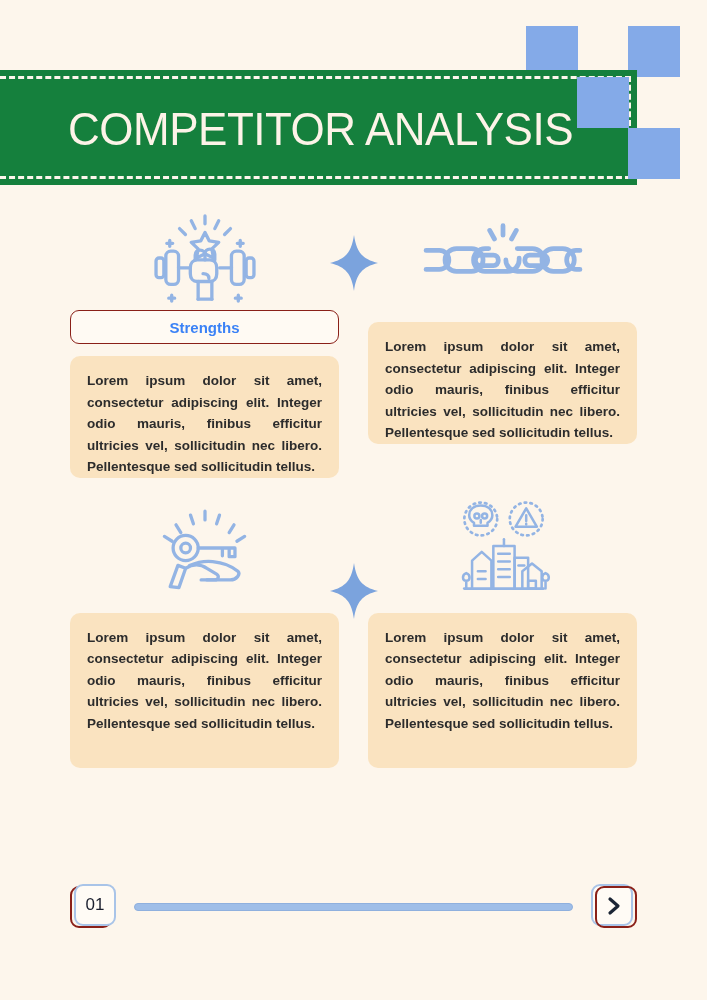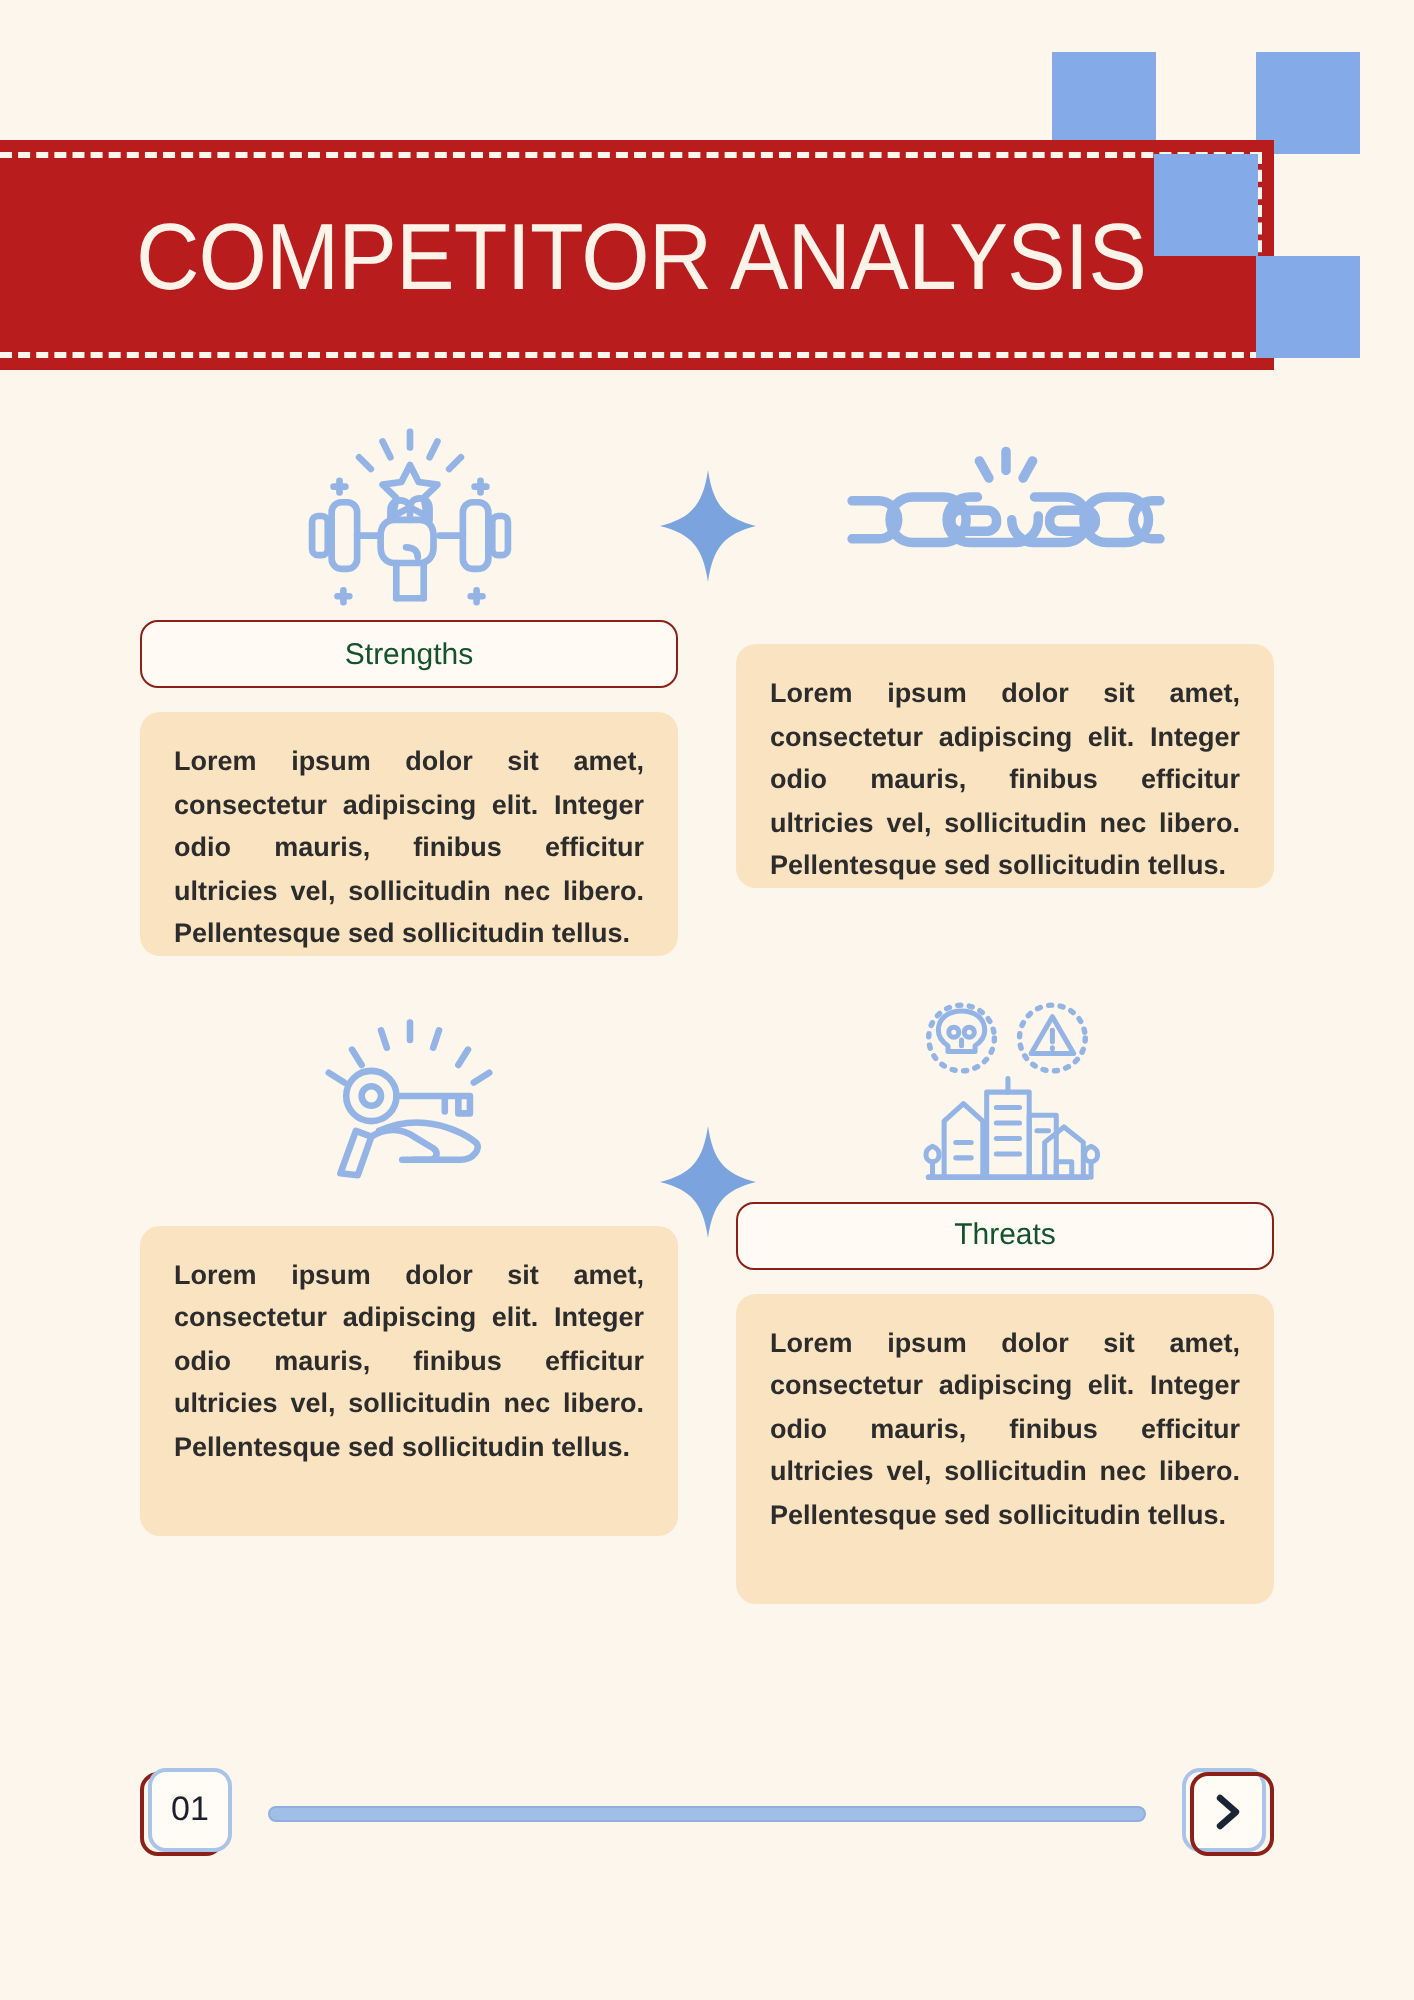--- a/index.html
+++ b/index.html
@@ -25,21 +25,21 @@
   .sq-3 { left: 577px; top: 77px;  width: 52px; height: 51px; z-index: 5; }
   .sq-4 { left: 628px; top: 128px; width: 52px; height: 51px; z-index: 5; }
 
   
   .header-banner {
     position: absolute;
     left: 0;
     top: 70px;
     width: 637px;
     height: 115px;
-    background: #b91c1c;
+    background: #15803d;
     z-index: 3;
   }
   .header-dash-top,
   .header-dash-bottom {
     position: absolute;
     left: 0;
     right: 6px;
     height: 0;
     border-top: 3px dashed #FDF6EC;
   }
@@ -94,22 +94,22 @@
     box-sizing: border-box;
     width: 100%;
     height: 34px;
     border: 1.5px solid #8A2018;
     border-radius: 9px;
     background: #FFFAF3;
     display: flex;
     align-items: center;
     justify-content: center;
     font-size: 15px;
-    font-weight: 400;
-    color: #14532d;
+    font-weight: 700;
+    color: #3b82f6;
   }
   .swot-body {
     box-sizing: border-box;
     margin-top: 12px;
     width: 100%;
     background: #FAE3C0;
     border-radius: 10px;
     padding: 14px 17px 0 17px;
     font-size: 13.5px;
     line-height: 21.5px;
@@ -327,21 +327,20 @@
         <path d="M72 92 V60 h14 v32"></path>
         <path d="M76 68 h6"></path>
 
         <path d="M80 92 V74 l10-8 10 8 v18"></path>
         <path d="M86 84 h8 v8 h-8 Z"></path>
 
         <path d="M22 92 v-8 M22 84 c-4 0-5-6 0-8 5 2 4 8 0 8Z"></path>
         <path d="M104 92 v-8 M104 84 c-4 0-5-6 0-8 5 2 4 8 0 8Z"></path>
       </svg>
     </div>
-    <div class="swot-pill">Threats</div>
     <div class="swot-body tall">Lorem ipsum dolor sit amet, consectetur adipiscing elit. Integer odio mauris, finibus efficitur ultricies vel, sollicitudin nec libero. Pellentesque sed sollicitudin tellus.</div>
   </div>
 </div>
 
 <div class="footer">
   <div class="stack-box page-box">
     <div class="layer red"></div>
     <div class="layer blue"></div>
     <div class="page-num">01</div>
   </div>

